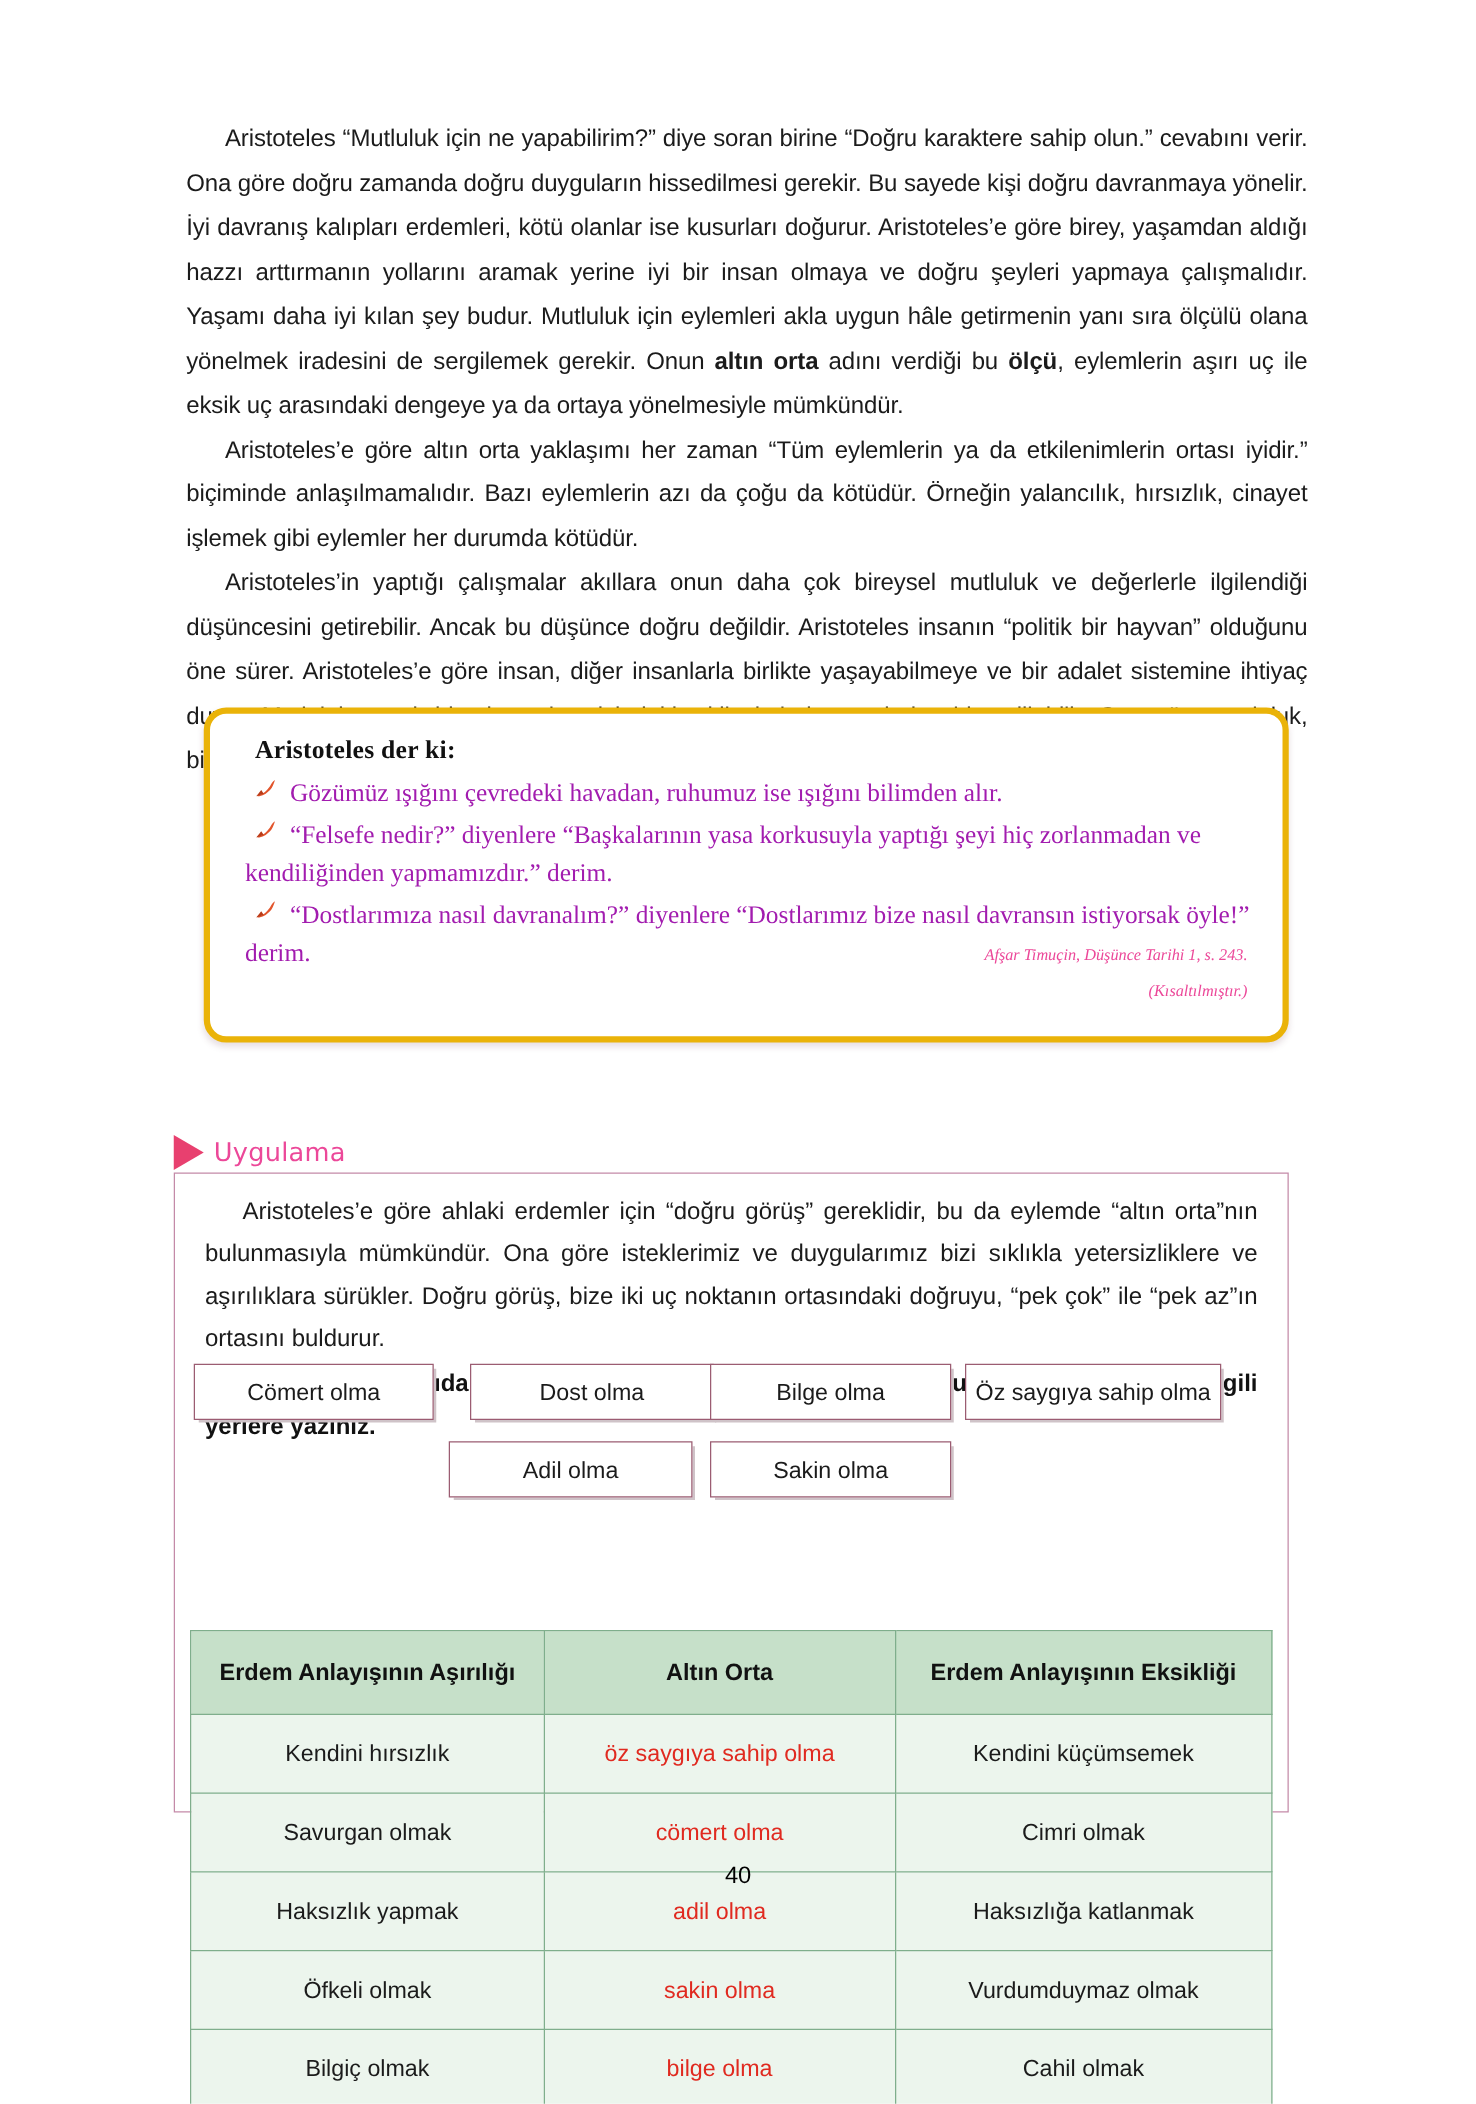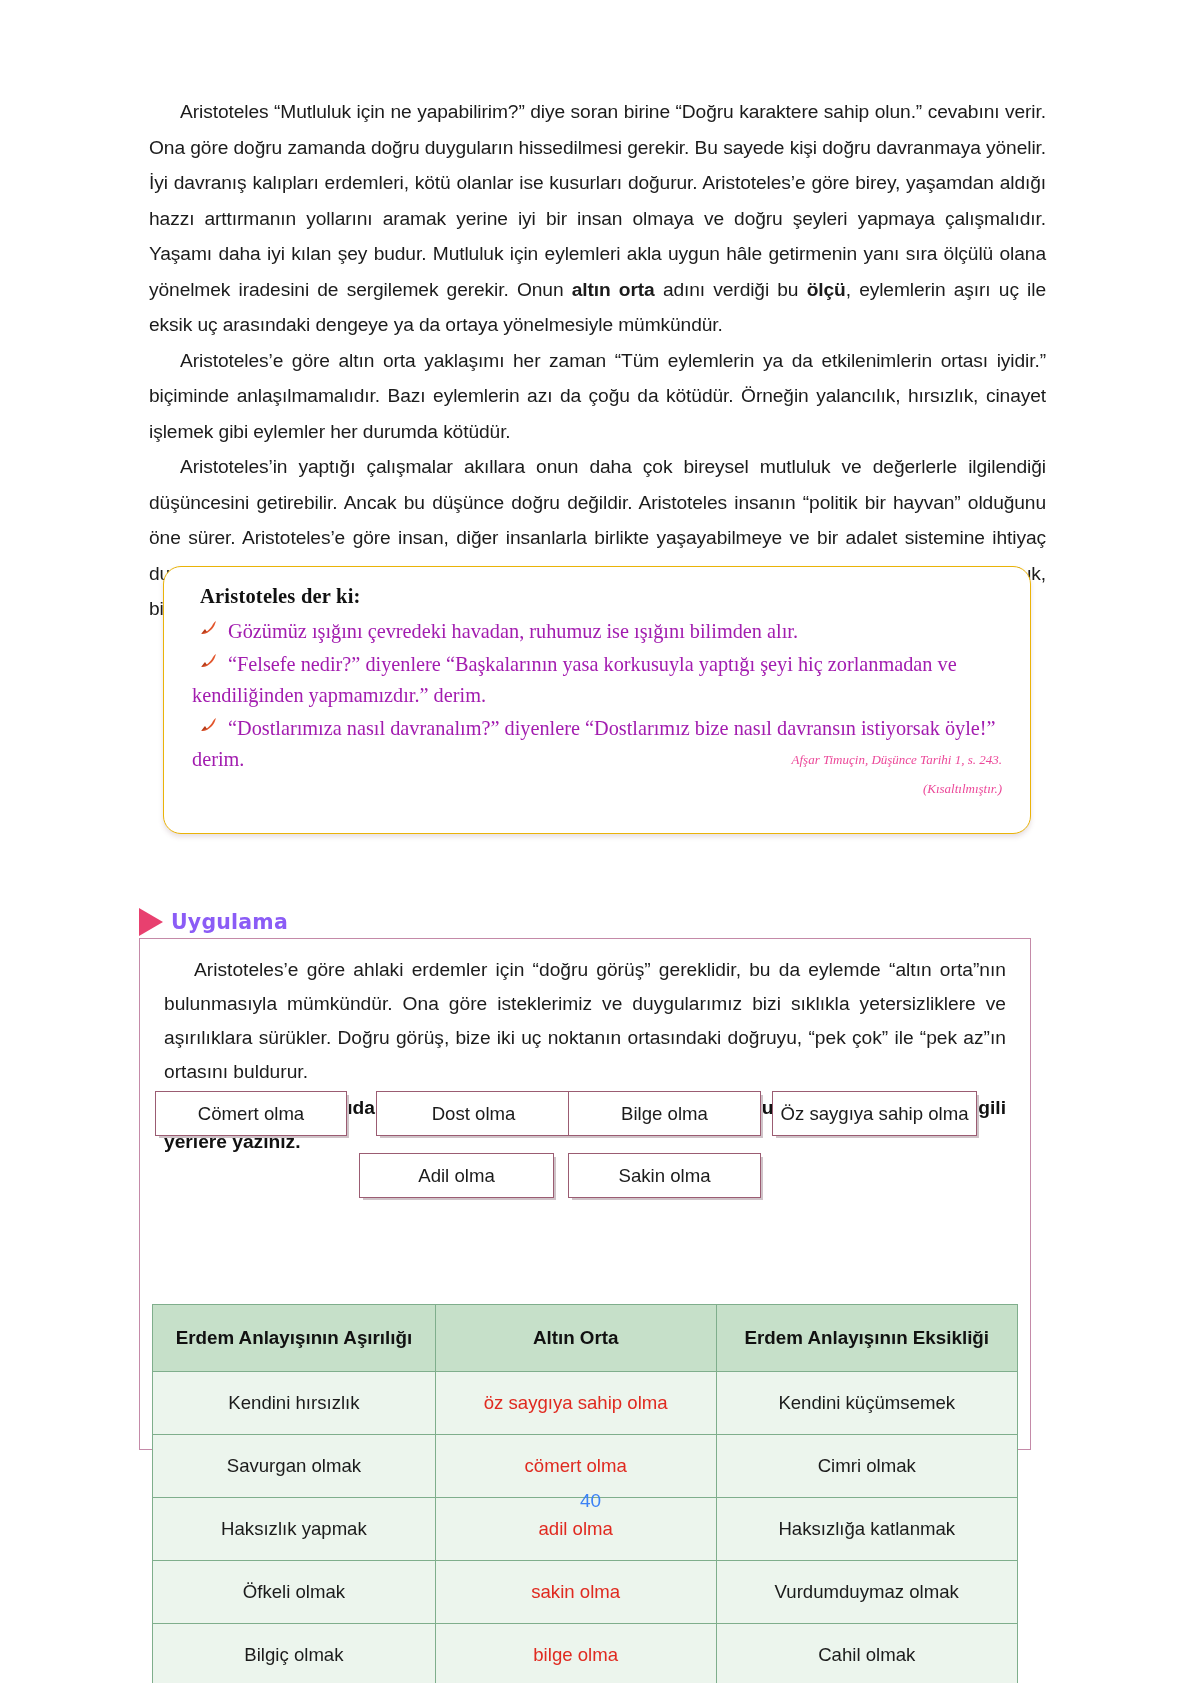--- a/index.html
+++ b/index.html
@@ -44,21 +44,21 @@
   b.inline-bold { font-weight: bold; }
 
   
   .quote-card {
     position: absolute;
     left: 163px;
     top: 566px;
     width: 868px;
     height: 268px;
     background: #ffffff;
-    border: 1px solid #eab308;
+    border: 5px solid #eab308;
     border-radius: 18px;
     box-shadow: 0 3px 5px rgba(120, 80, 95, 0.18);
     box-sizing: border-box;
     font-family: "Liberation Serif", serif;
   }
   .quote-inner {
     padding: 18px 26px 10px 28px;
   }
   .quote-title {
     font-family: "Liberation Serif", serif;
@@ -111,23 +111,23 @@
     gap: 8px;
   }
   .tri {
     width: 0; height: 0;
     border-top: 14px solid transparent;
     border-bottom: 14px solid transparent;
     border-left: 24px solid #e8406f;
   }
   .uygulama-label {
     font-family: "DejaVu Sans", sans-serif;
-    font-weight: bold;
+    font-weight: normal;
     font-size: 20.5px;
-    color: #8b5cf6;
+    color: #ec4899;
     letter-spacing: 0.2px;
   }
 
   
   .uyg-panel {
     position: absolute;
     left: 139px;
     top: 938px;
     width: 892px;
     height: 512px;
@@ -207,21 +207,21 @@
   .col-c { width: 299px; }
 
   
   .page-number {
     position: absolute;
     left: 0;
     top: 1490px;
     width: 1181px;
     text-align: center;
     font-size: 19px;
-    color: #3b82f6;
+    color: #000000;
   }
 </style>
 </head>
 <body>
 
 <div class="page">
 
   <div class="content">
     <p class="body-par" id="par1">Aristoteles “Mutluluk için ne yapabilirim?” diye soran birine “Doğru karaktere sahip olun.” cevabını verir. Ona göre doğru zamanda doğru duyguların hissedilmesi gerekir. Bu sayede kişi doğru davranmaya yönelir. İyi davranış kalıpları erdemleri, kötü olanlar ise kusurları doğurur. Aristoteles’e göre birey, yaşamdan aldığı hazzı arttırmanın yollarını aramak yerine iyi bir insan olmaya ve doğru şeyleri yapmaya çalışmalıdır. Yaşamı daha iyi kılan şey budur. Mutluluk için eylemleri akla uygun hâle getirmenin yanı sıra ölçülü olana yönelmek iradesini de sergilemek gerekir. Onun <b class="inline-bold">altın orta</b> adını verdiği bu <b class="inline-bold">ölçü</b>, eylemlerin aşırı uç ile eksik uç arasındaki dengeye ya da ortaya yönelmesiyle mümkündür.</p>
     <p class="body-par" id="par2">Aristoteles’e göre altın orta yaklaşımı her zaman “Tüm eylemlerin ya da etkilenimlerin ortası iyidir.” biçiminde anlaşılmamalıdır. Bazı eylemlerin azı da çoğu da kötüdür. Örneğin yalancılık, hırsızlık, cinayet işlemek gibi eylemler her durumda kötüdür.</p>

